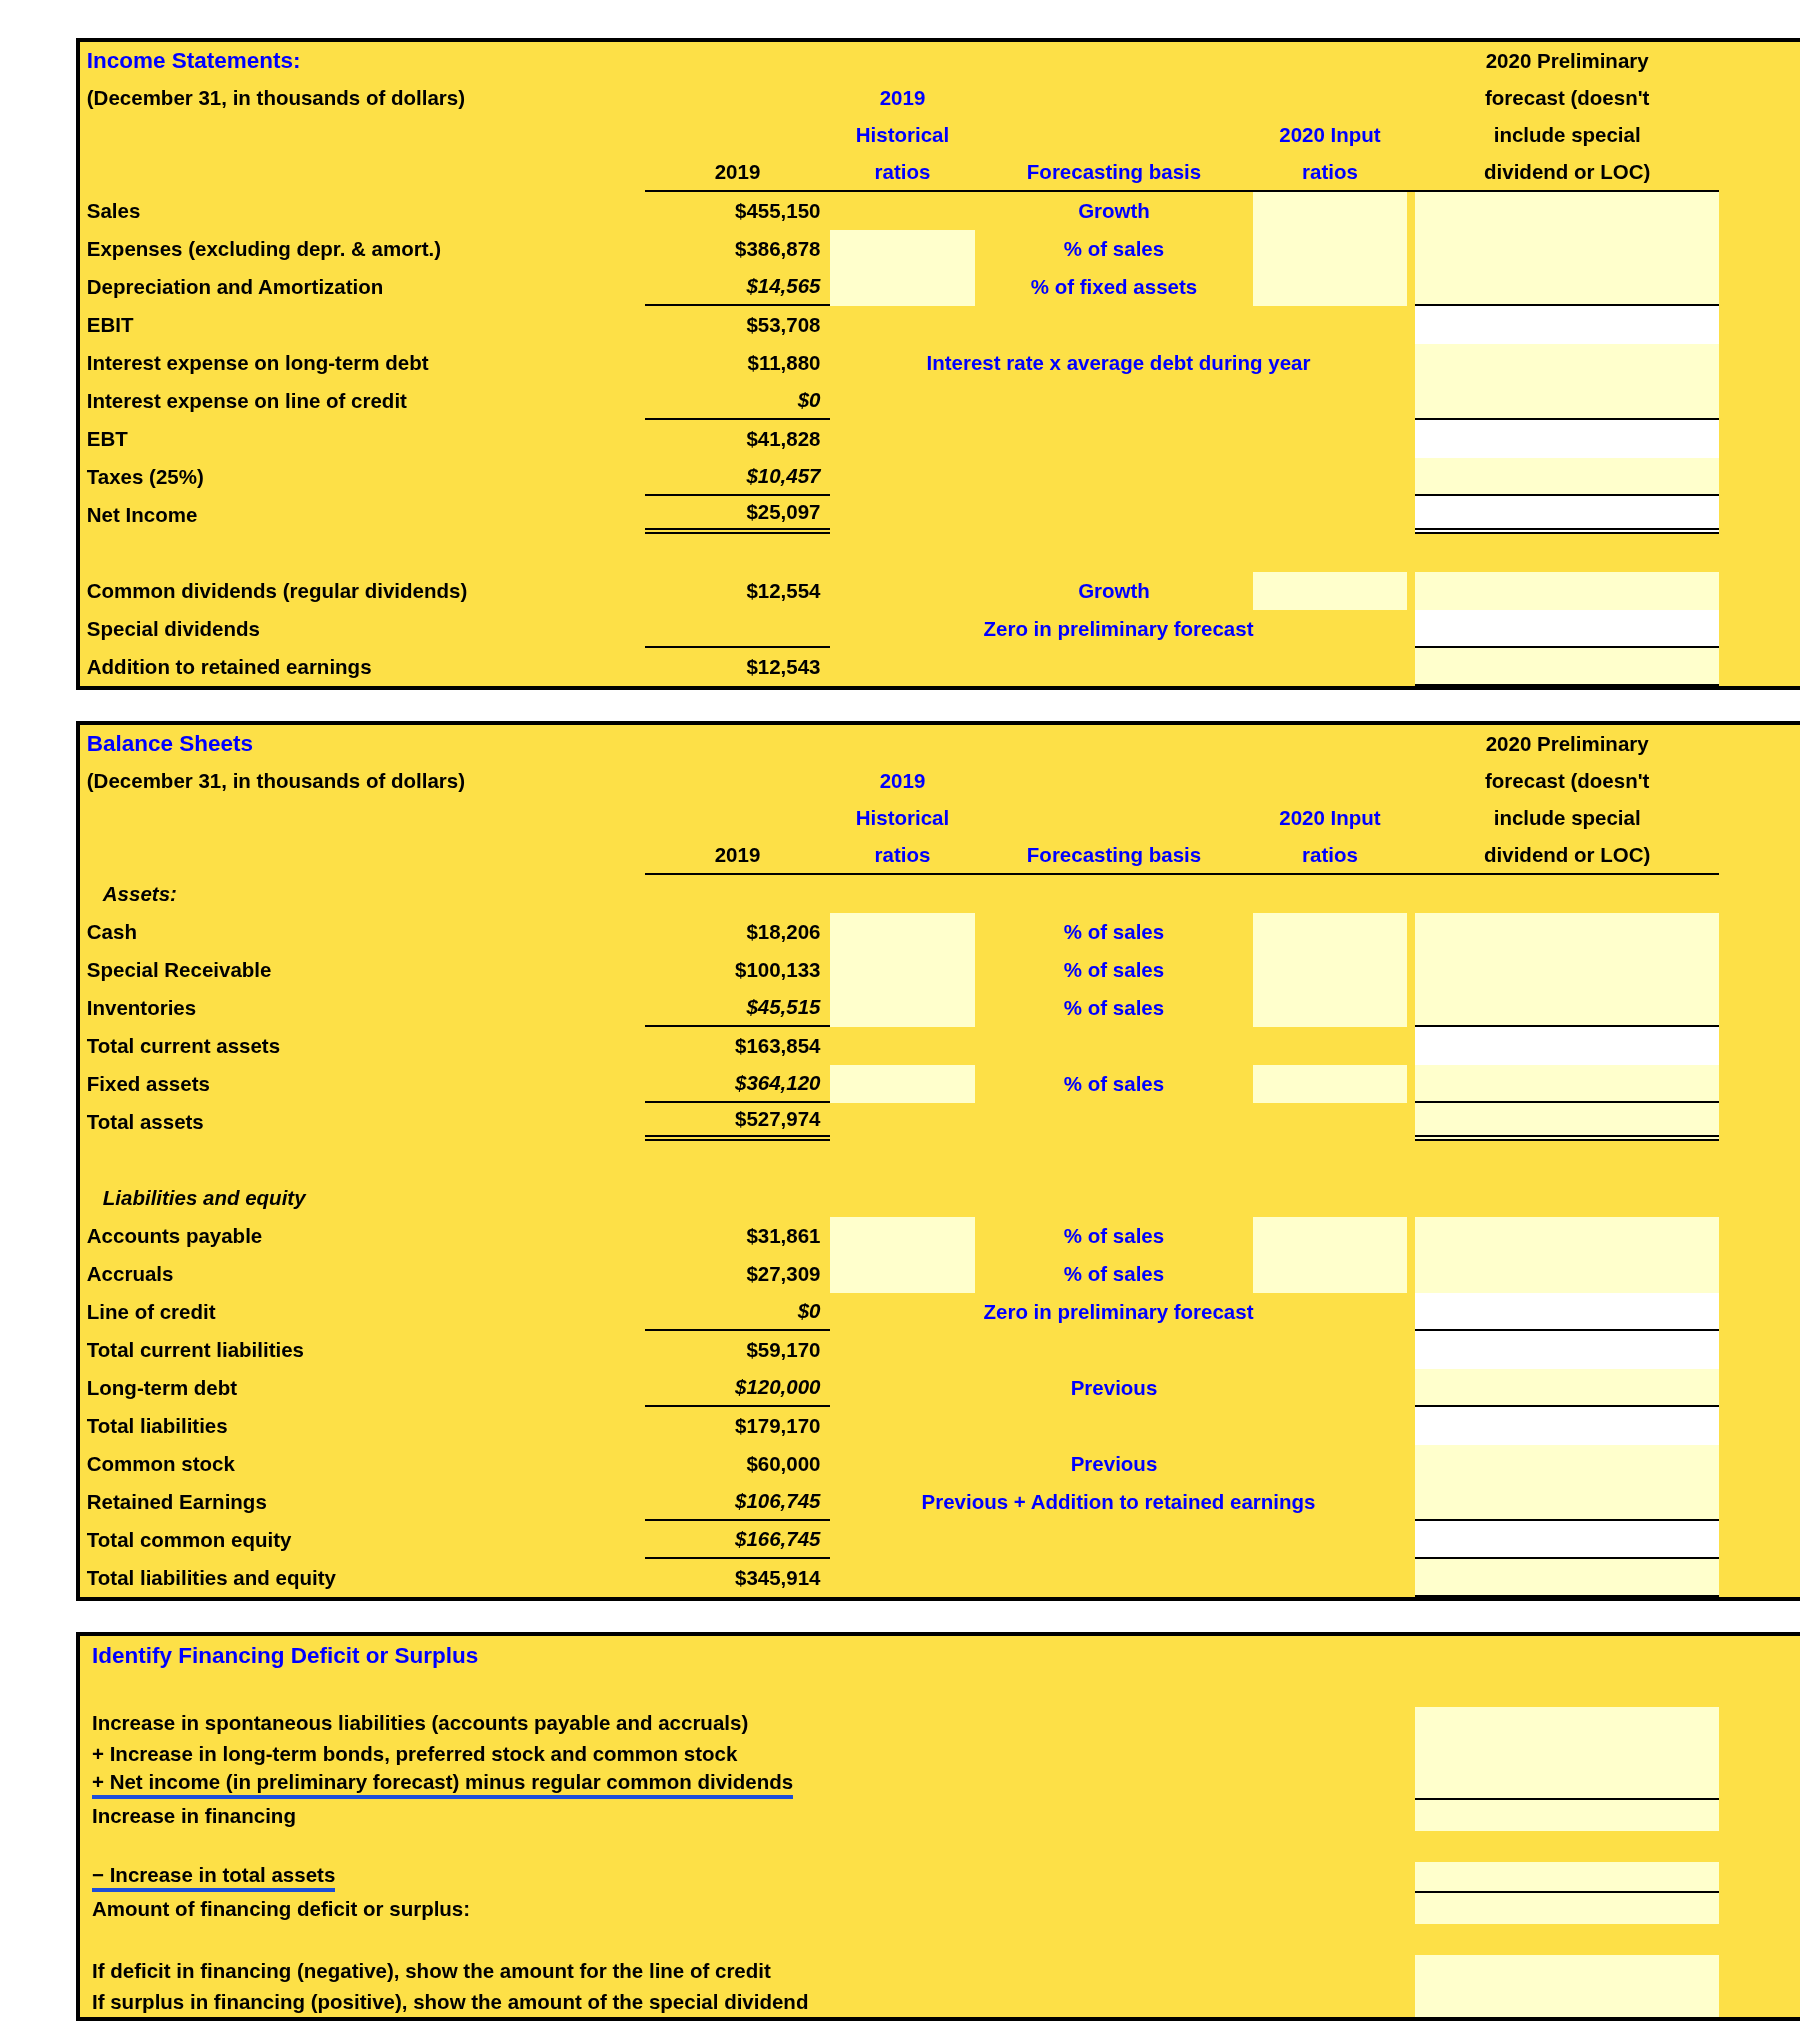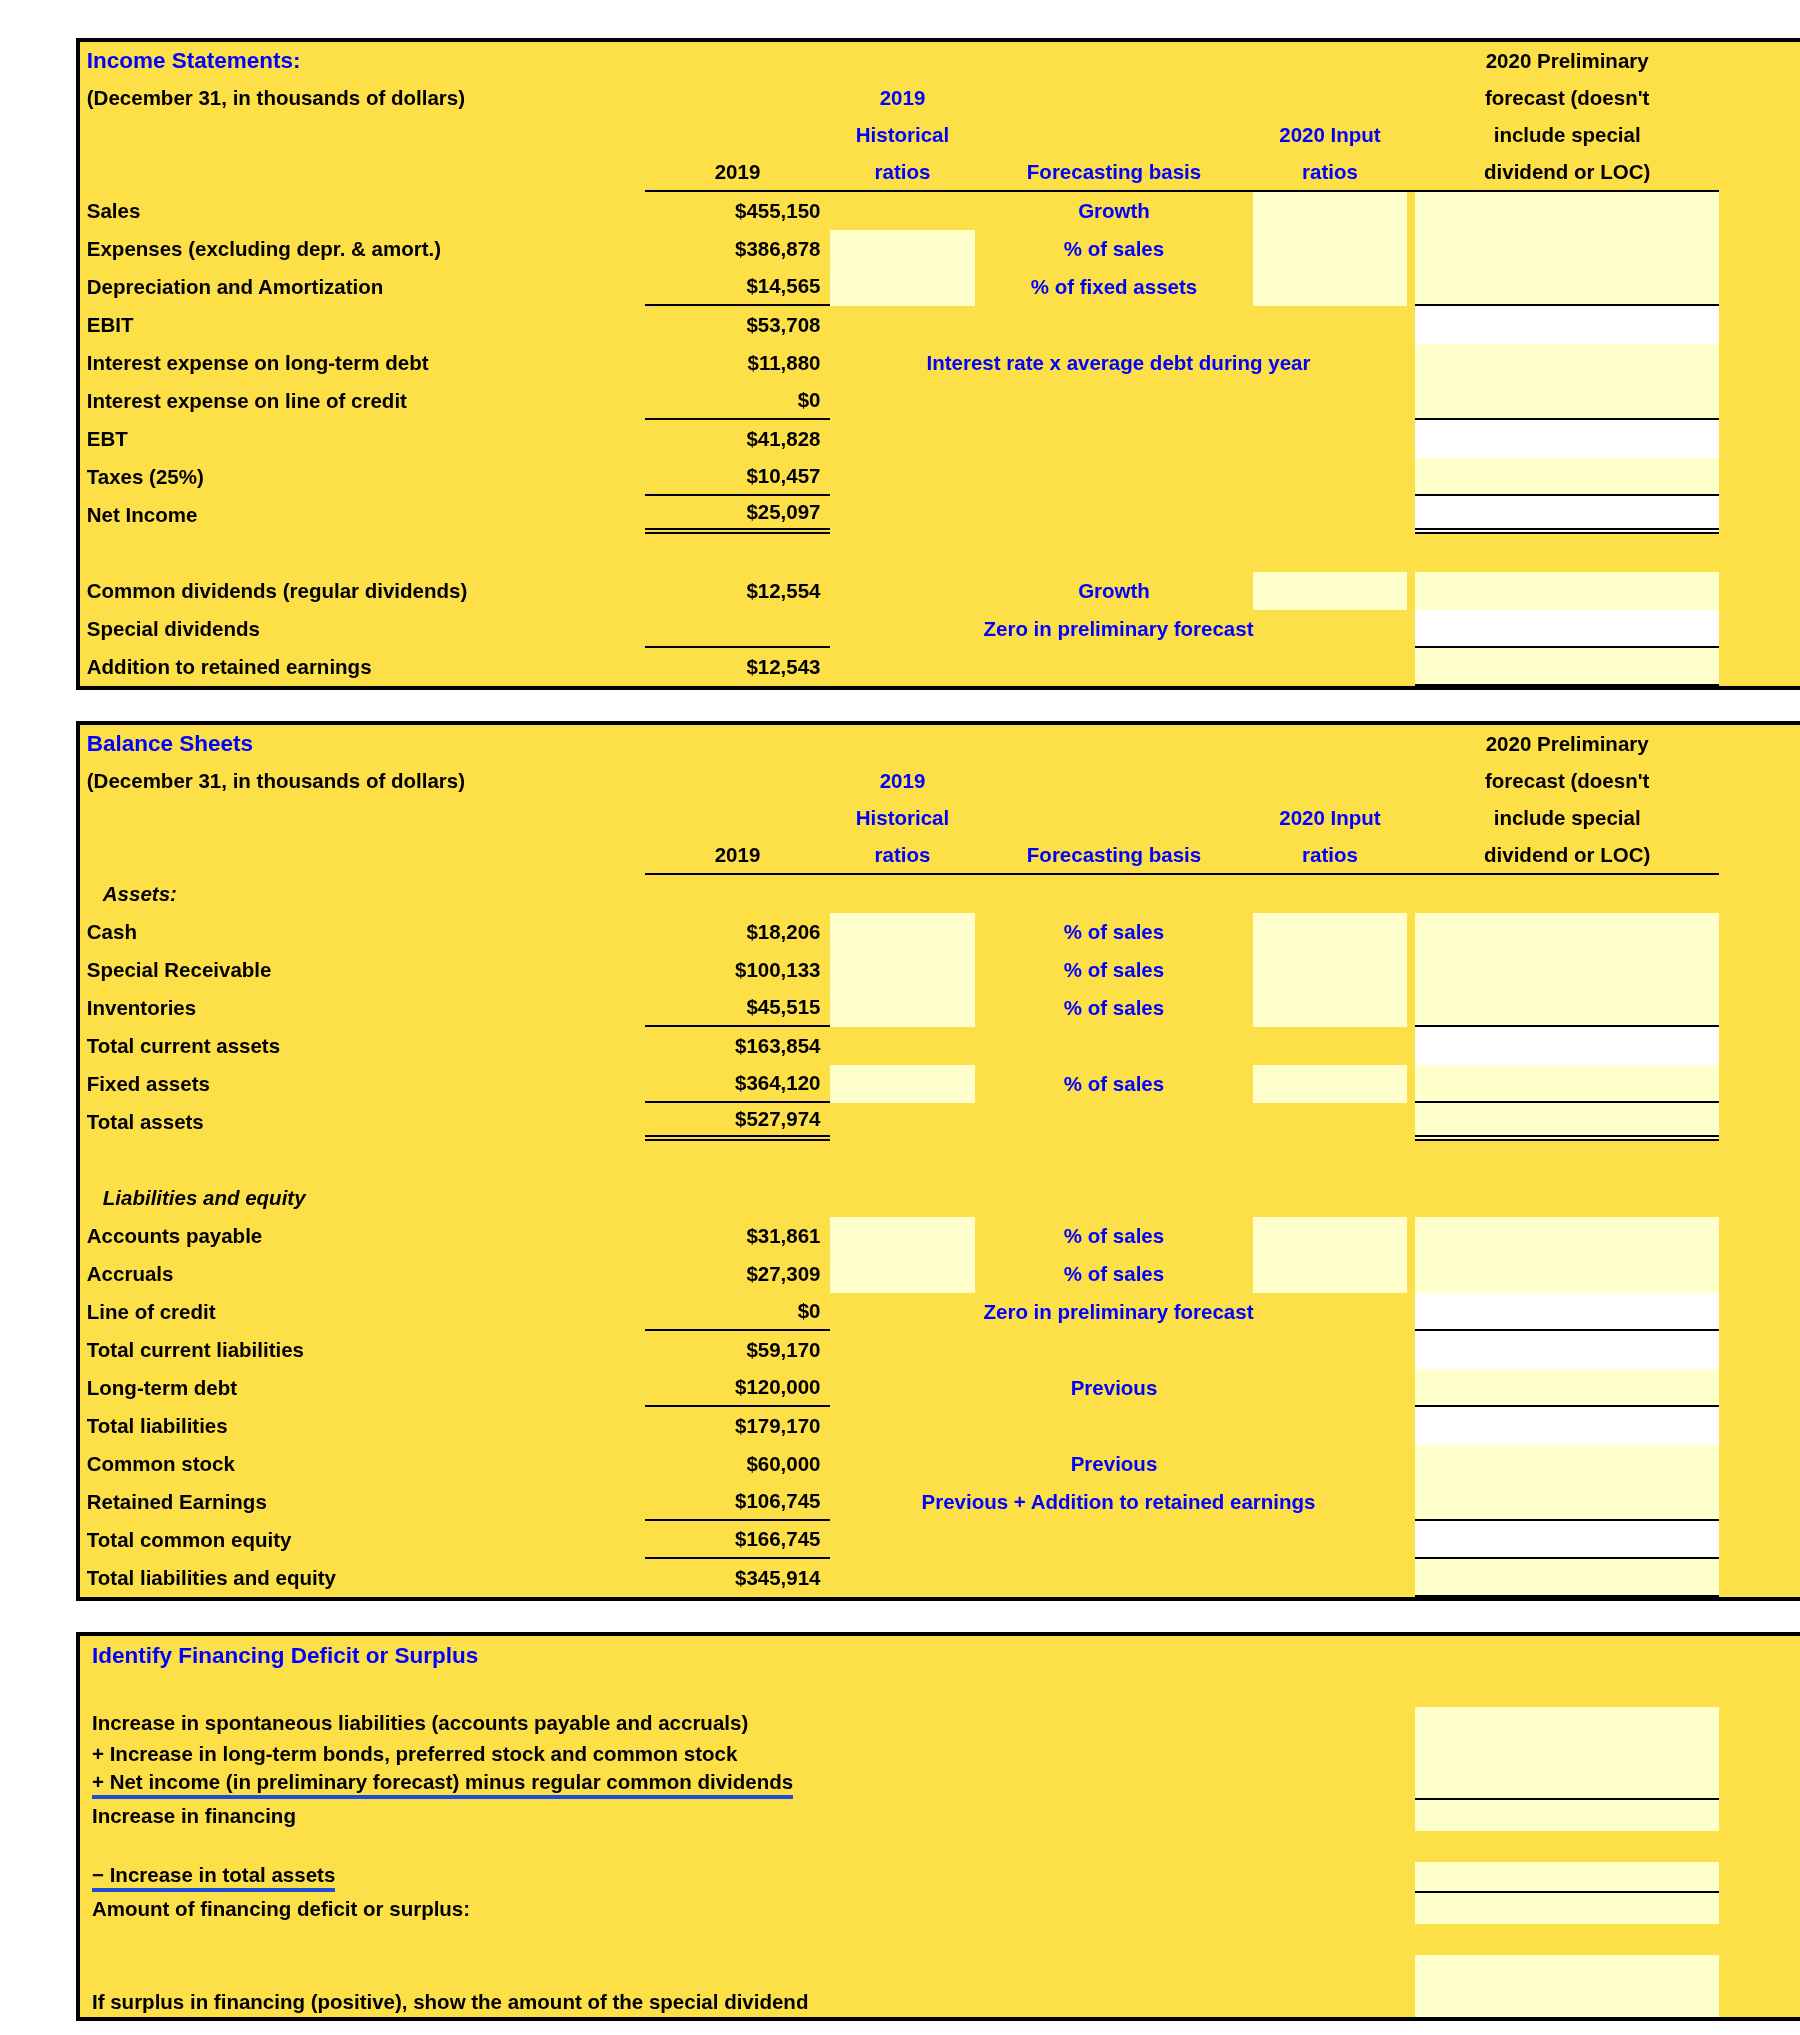--- a/index.html
+++ b/index.html
@@ -20,21 +20,21 @@
   .row{height:38px;}
   .row>div{height:100%;display:flex;align-items:center;}
   .label{justify-content:flex-start;padding-left:6.8px;white-space:nowrap;}
   .indent{}
   .italic{font-style:italic;margin-left:16px;}
   .val{justify-content:flex-end;padding-right:9.5px;}
   .basis{justify-content:center;color:#0000FF;white-space:nowrap;}
   .basis.wide{grid-column:3 / span 3;}
   .y{background:#FFFFCC;}
   .w{background:#ffffff;}
-  .ub{border-bottom:2px solid #000;}
+  .ub{border-bottom:2px solid #000;font-style:italic;}
   .udb{border-bottom:6.8px double #000;}
   .trow{height:40px;}
   .trow>div{height:100%;display:flex;align-items:center;}
   .frow{height:31px;}
   .frow>div{height:100%;display:flex;align-items:center;}
   .flabel{justify-content:flex-start;padding-left:12px;white-space:nowrap;}
   .lab-ul{border-bottom:4px solid #1d4ed8;padding-bottom:1.4px;}
 </style>
 </head>
 <body>
@@ -347,20 +347,23 @@
         <div class="c7 y ub"></div>
       </div>
       <div class="grid frow">
         <div class="flabel c1span indent">
           <span>Amount of financing deficit or surplus:</span>
         </div>
         <div class="c7 y"></div>
       </div>
       <div class="grid frow"></div>
       <div class="grid frow">
+        <div class="flabel c1span">
+          <span>If deficit in financing (negative), show the amount for the line of credit</span>
+        </div>
         <div class="c7 y"></div>
       </div>
       <div class="grid frow">
         <div class="flabel c1span">
           <span>If surplus in financing (positive), show the amount of the special dividend</span>
         </div>
         <div class="c7 y"></div>
       </div>
     </div>
   </div>

